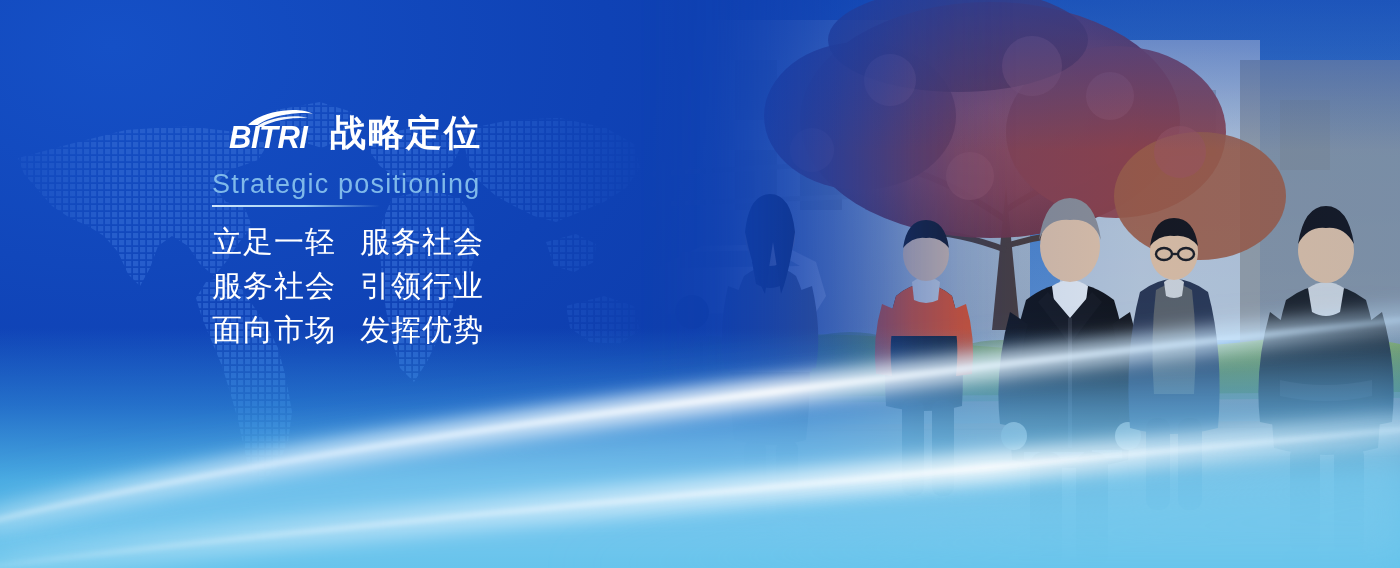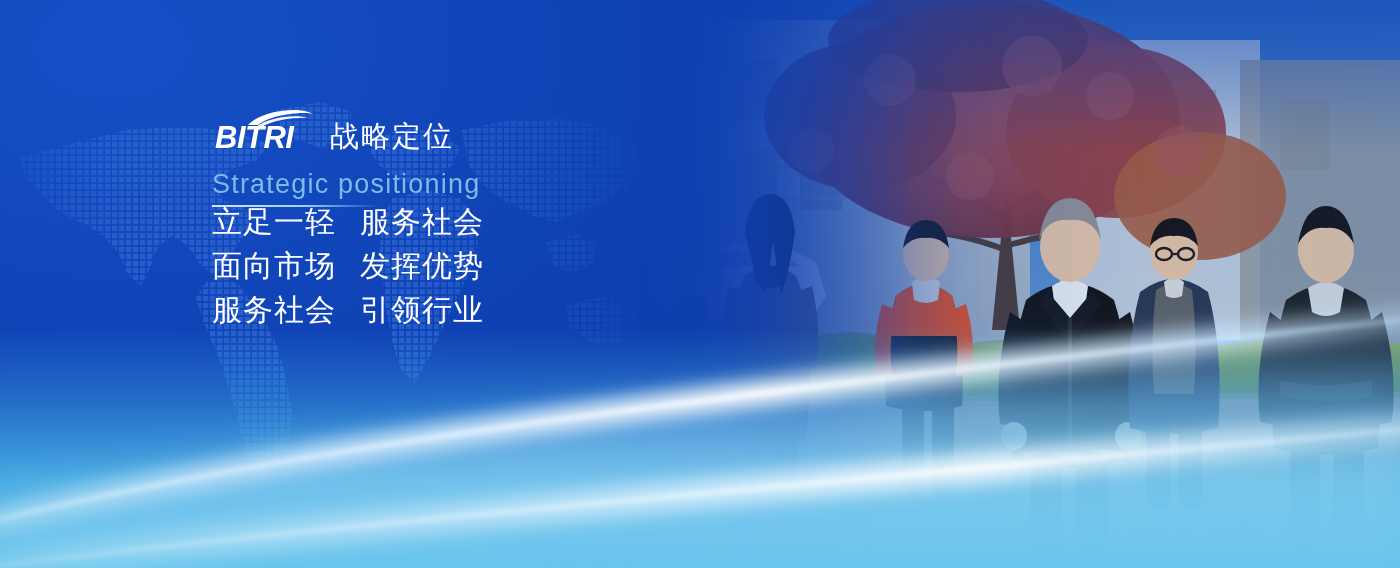--- a/index.html
+++ b/index.html
@@ -62,43 +62,43 @@
   
   .content {
     position:absolute; left:212px; top:108px;
     width:520px;
   }
   .logo-row { display:flex; align-items:flex-end; gap:14px; height:44px; }
 
   .bitri-mark { position:relative; width:104px; height:44px; }
   .bitri-mark svg { position:absolute; left:0; top:0; width:104px; height:20px; }
   .bitri-word {
-    position:absolute; left:3px; bottom:-1px;
+    position:absolute; left:17px; bottom:-1px;
     font-size:31px; font-weight:bold; font-style:italic;
     letter-spacing:-0.5px; color:#ffffff; line-height:1;
     font-family:"Liberation Sans","DejaVu Sans",sans-serif;
   }
   .cn-title {
-    font-size:29px; font-weight:normal; color:#ffffff;
+    font-size:36px; font-weight:bold; color:#ffffff;
     letter-spacing:2px; line-height:1; padding-bottom:1px;
     font-family:"Liberation Sans","DejaVu Sans",sans-serif;
   }
 
   .sub-en {
     margin-top:18px;
     font-size:27px; font-weight:400; color:#7fb9ea;
     letter-spacing:1.2px; line-height:1.05;
   }
   .divider {
     margin-top:7px;
     width:168px; height:2px;
     background:linear-gradient(90deg,#cfe6fb 0%,#9fd0f3 55%,rgba(159,208,243,0) 100%);
   }
 
-  .slogans { }
+  .slogans { margin-top:20px; }
   .slogan-line {
     display:flex;
     font-size:30px; color:#ffffff; letter-spacing:1px;
     line-height:1; margin-bottom:14px;
     font-family:"Liberation Sans","DejaVu Sans",sans-serif;
   }
   .slogan-line:last-child { margin-bottom:0; }
   .sg-a { width:148px; }
   .sg-b { width:148px; }
 </style>
@@ -388,25 +388,25 @@
 
     <div class="sub-en">Strategic positioning</div>
     <div class="divider"></div>
 
     <div class="slogans">
       <div class="slogan-line">
         <span class="sg-a">立足一轻</span>
         <span class="sg-b">服务社会</span>
       </div>
       <div class="slogan-line">
+        <span class="sg-a">服务社会</span>
+        <span class="sg-b">引领行业</span>
+      </div>
+      <div class="slogan-line">
         <span class="sg-a">面向市场</span>
         <span class="sg-b">发挥优势</span>
       </div>
       <div class="slogan-line">
-        <span class="sg-a">服务社会</span>
-        <span class="sg-b">引领行业</span>
-      </div>
-      <div class="slogan-line">
       </div>
     </div>
 
   </div>
 </div>
 
 </body></html>

